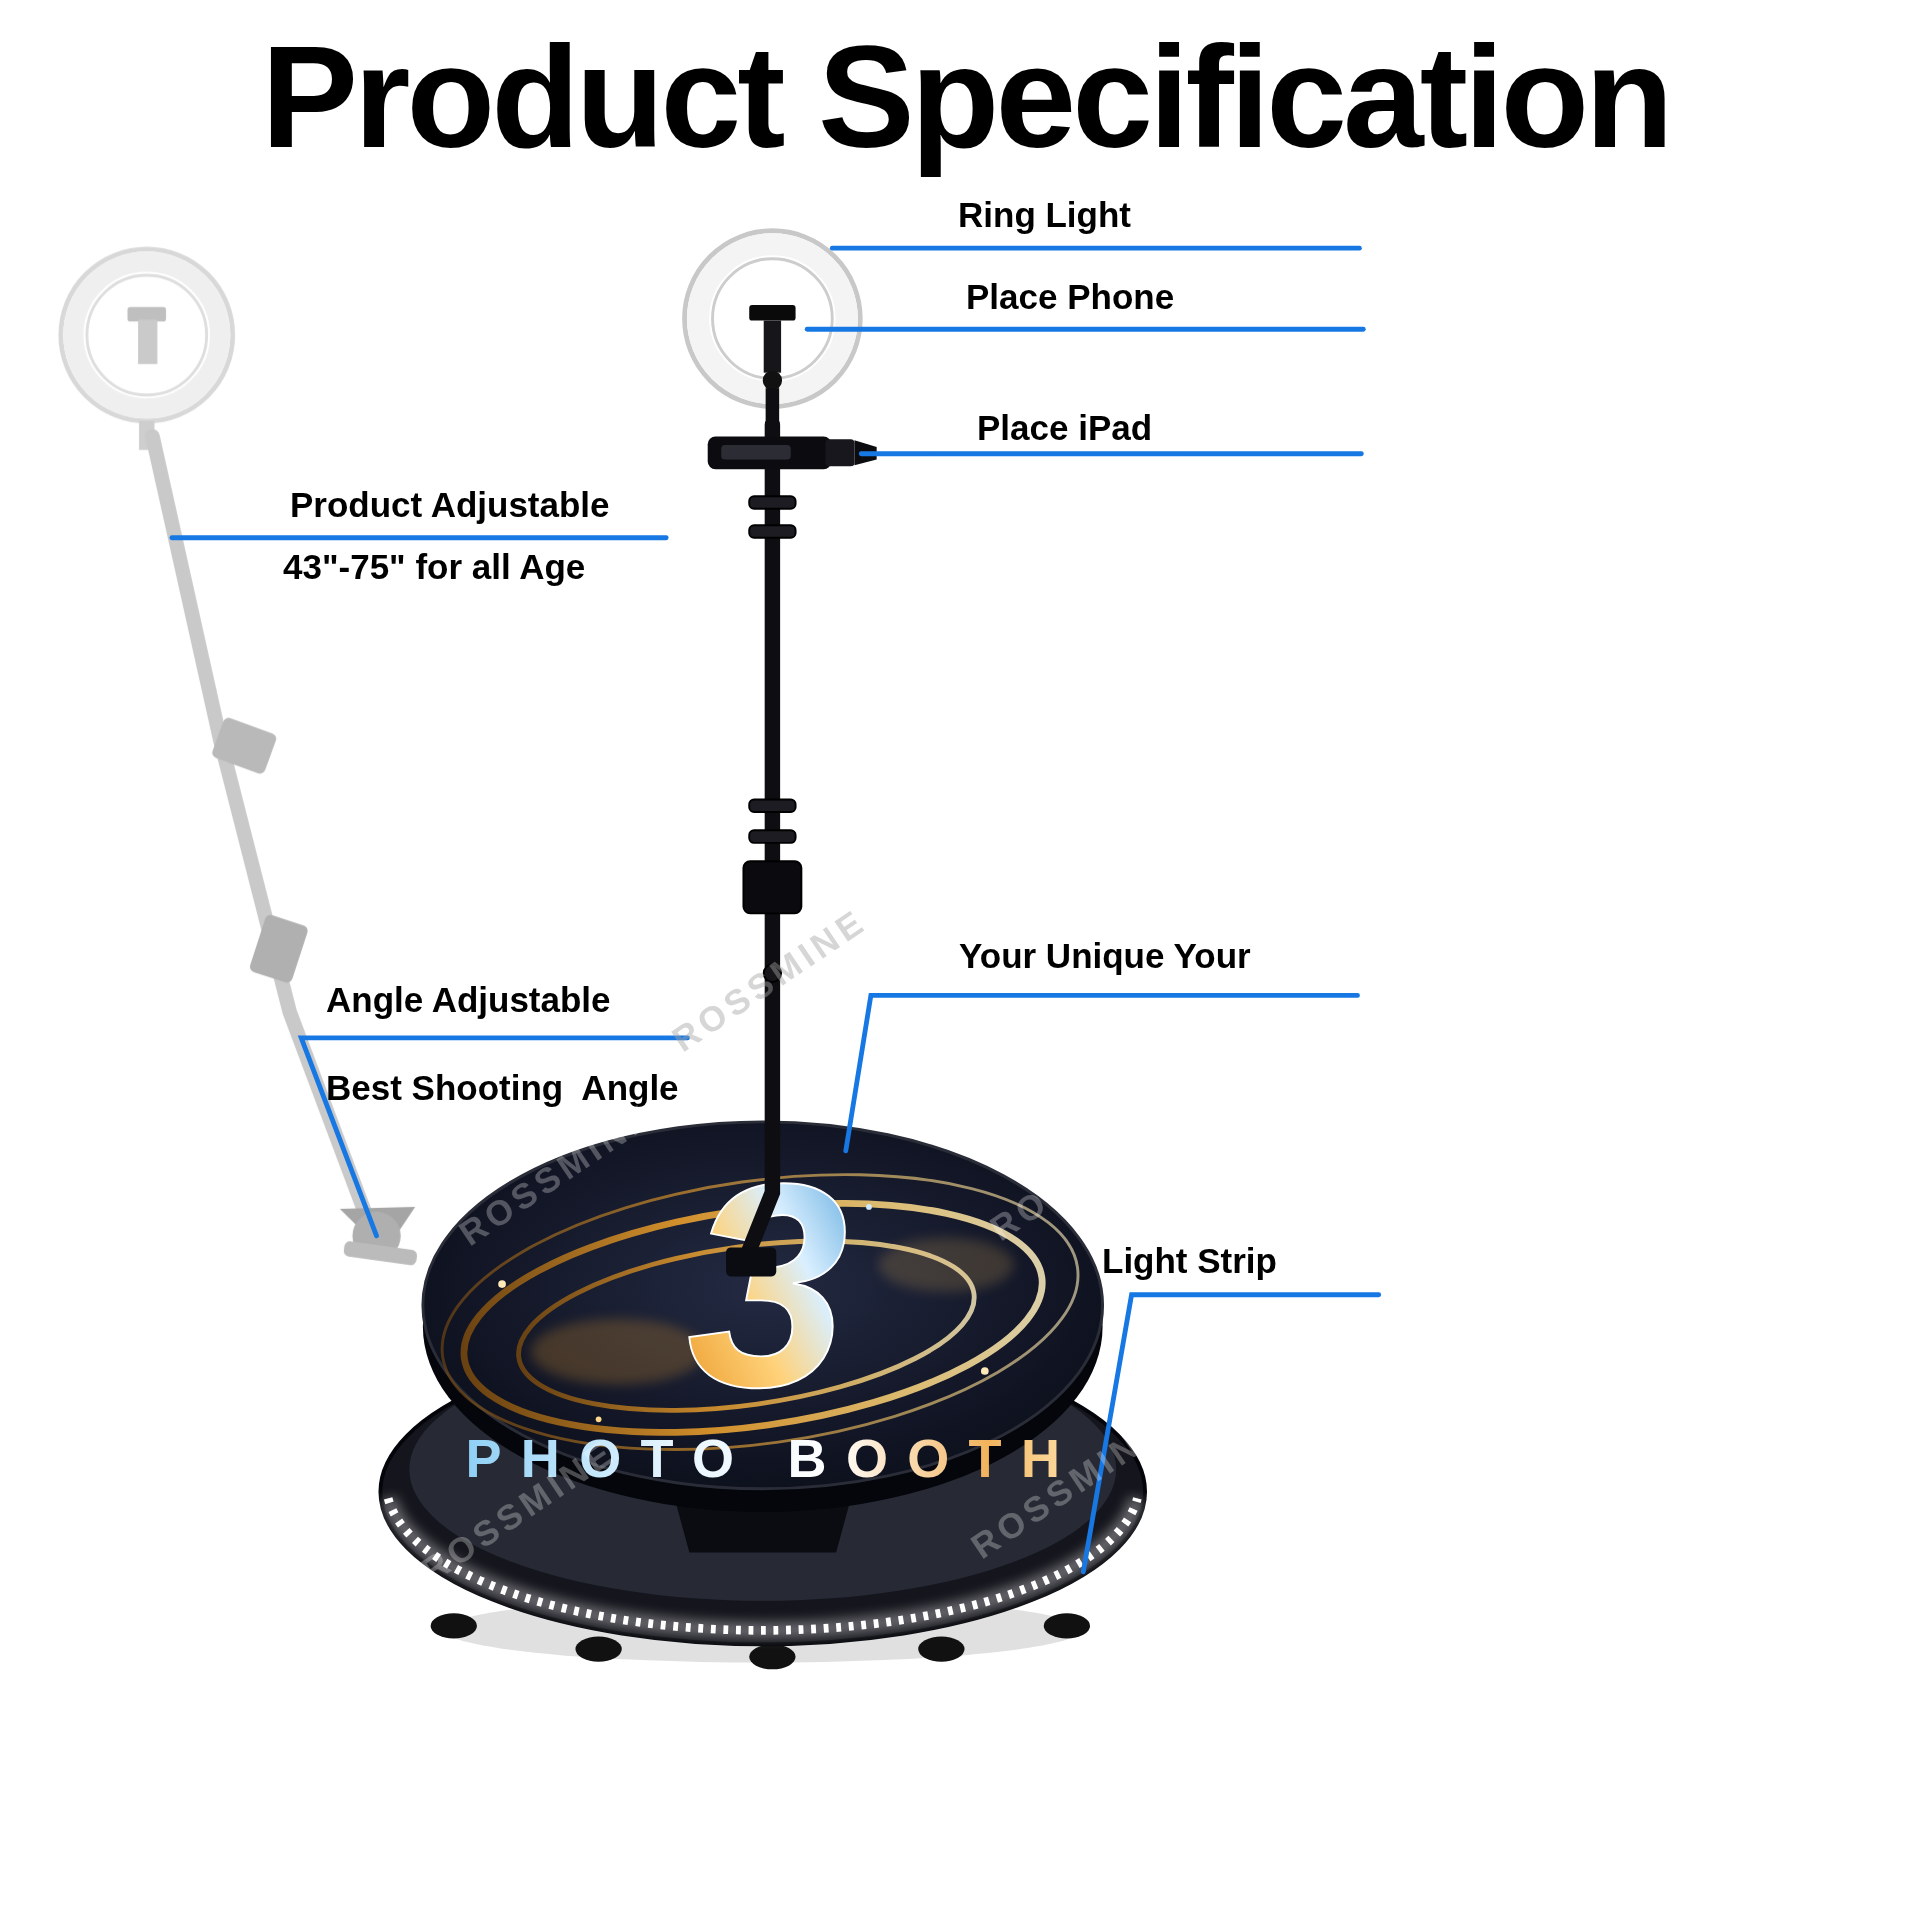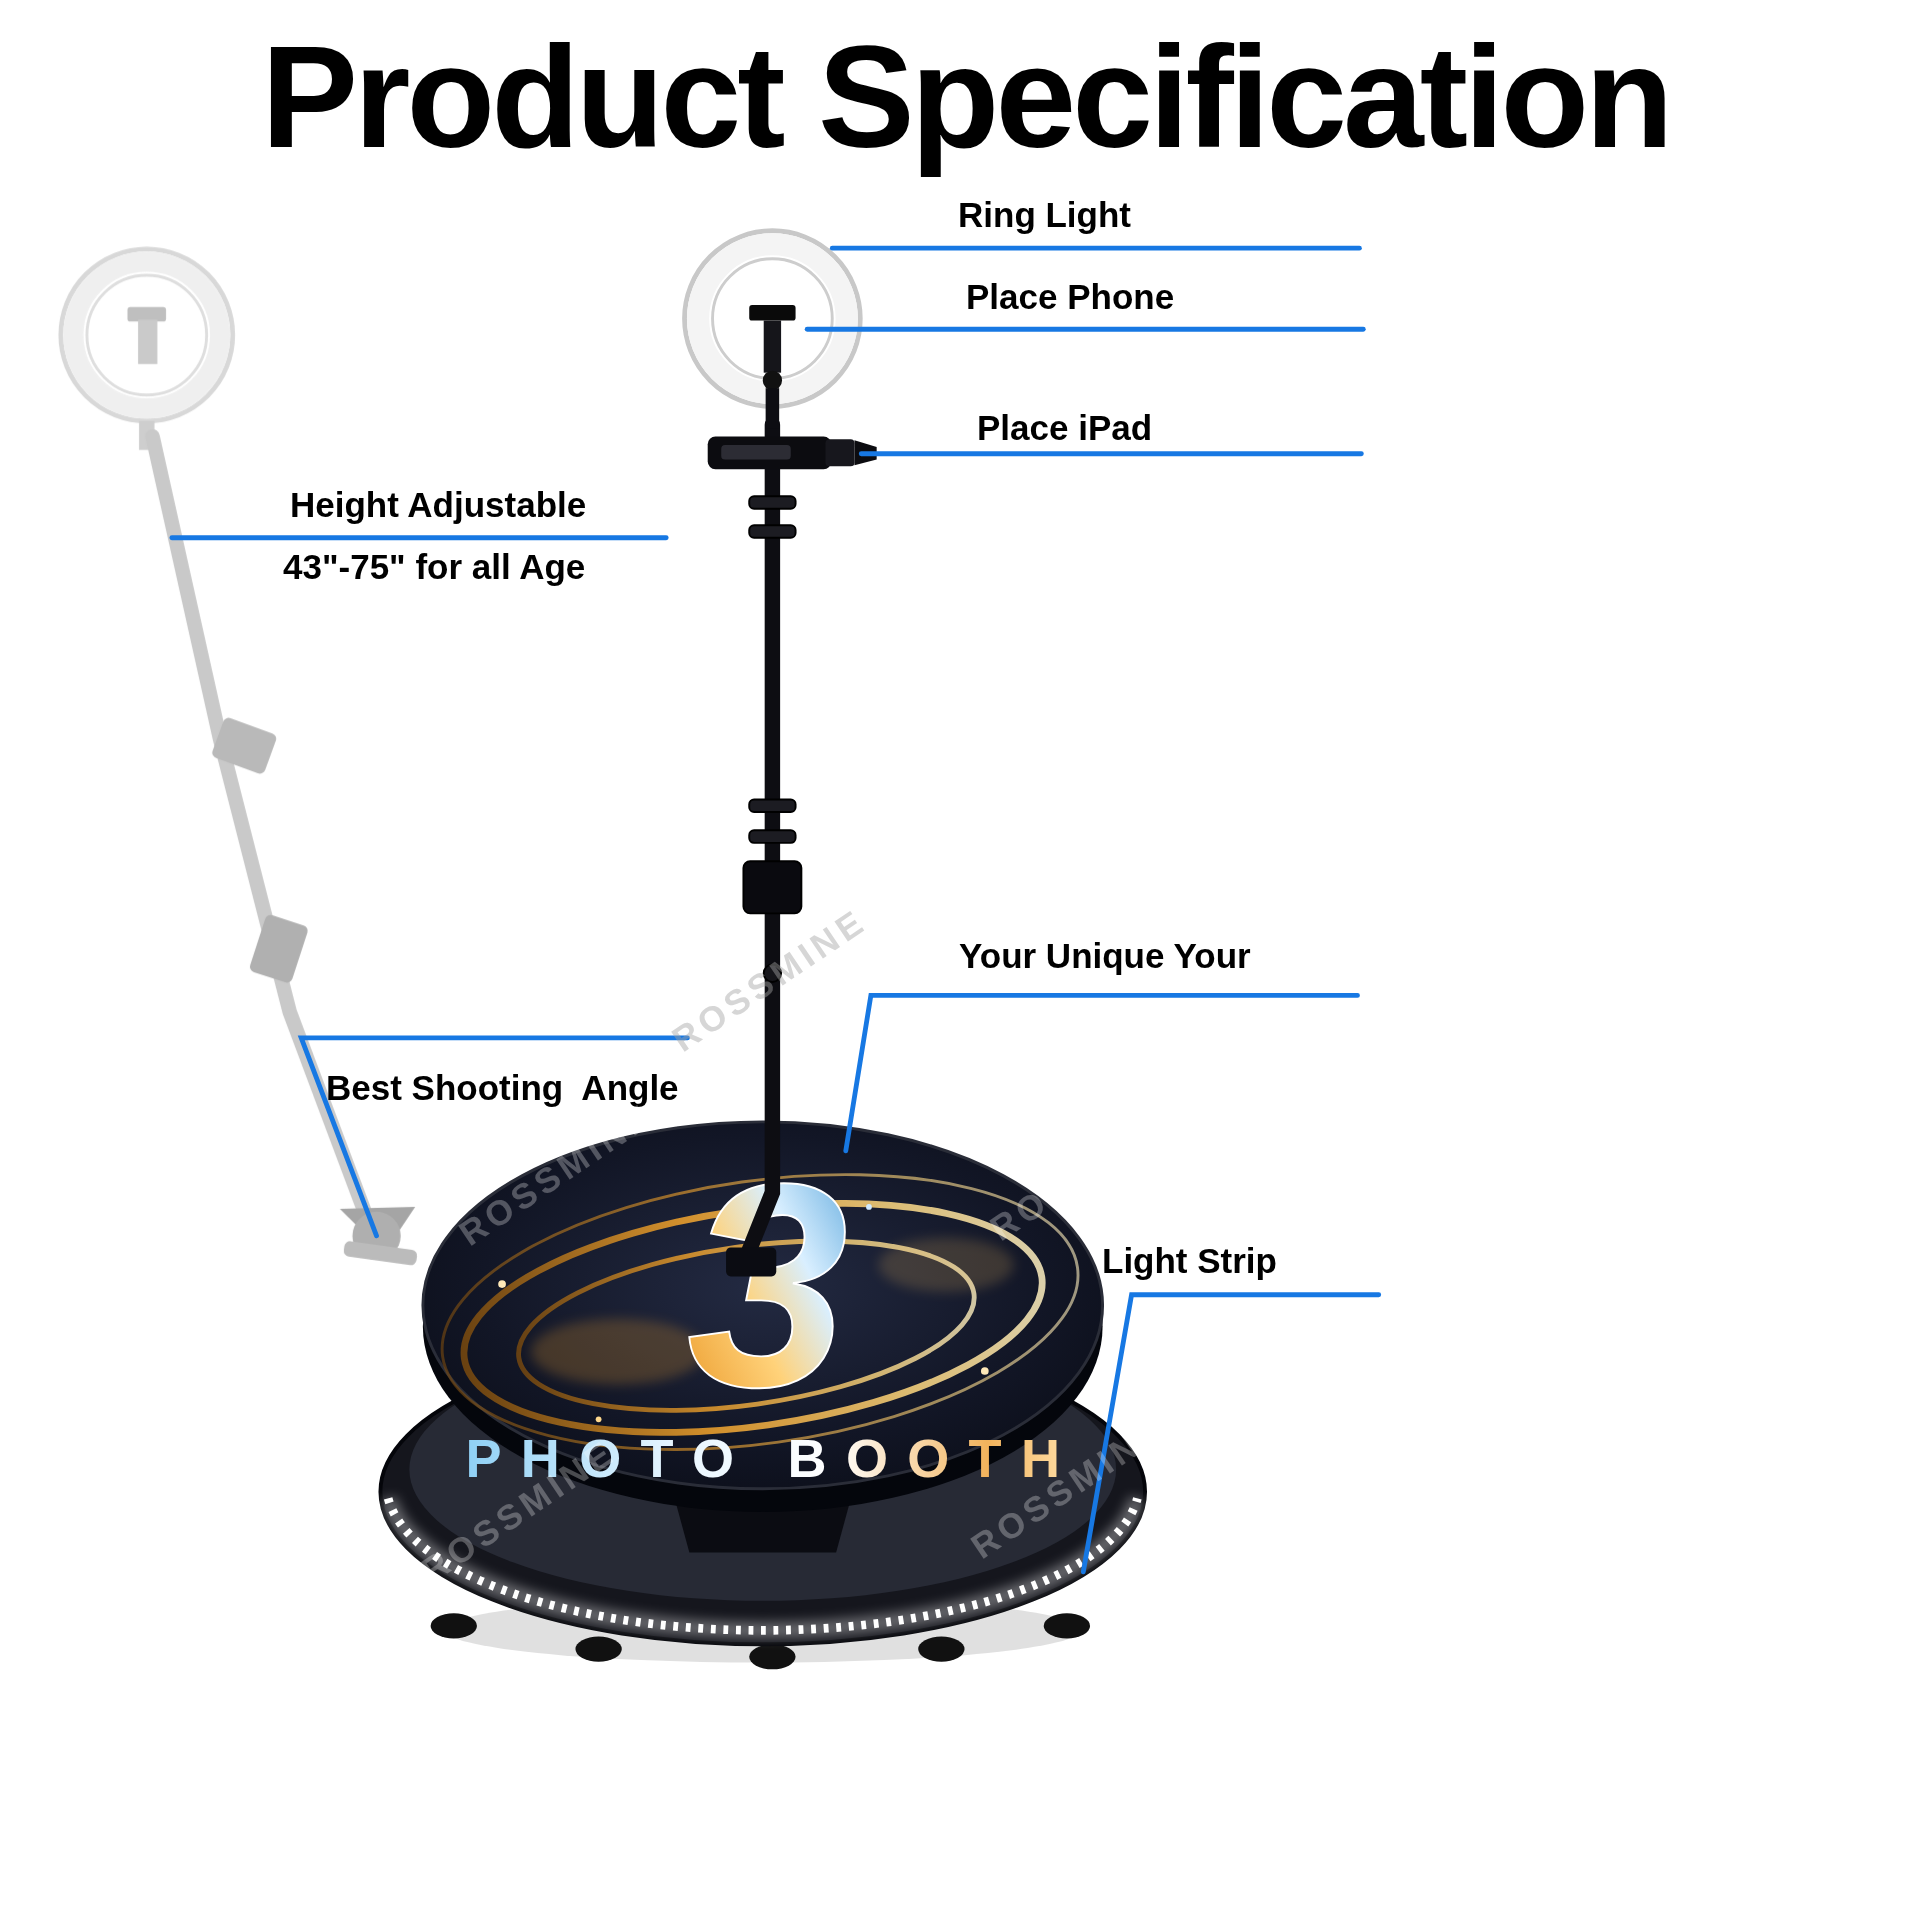--- a/index.html
+++ b/index.html
@@ -152,22 +152,23 @@
       <line x1="178" y1="557" x2="690" y2="557"></line>
       <polyline points="712,1075 312,1075 390,1280"></polyline>
       <polyline points="1406,1031 902,1031 876,1192"></polyline>
       <polyline points="1428,1341 1172,1341 1122,1628"></polyline>
     </g>
   </svg>
 
   <div class="label" style="left:958px; top:196px;">Ring Light</div>
   <div class="label" style="left:966px; top:278px;">Place Phone</div>
   <div class="label" style="left:977px; top:409px;">Place iPad</div>
-  <div class="label" style="left:290px; top:486px;">Height Adjustable</div>
+  <div class="label" style="left:290px; top:486px;">Product Adjustable</div>
   <div class="label" style="left:283px; top:548px;">43"-75" for all Age</div>
+  <div class="label" style="left:326px; top:981px;">Angle Adjustable</div>
   <div class="label" style="left:326px; top:1045px;margin-top:24px;">Best Shooting  Angle</div>
   <div class="label" style="left:959px; top:937px;">Your Unique Your</div>
   <div class="label" style="left:1102px; top:1242px;">Light Strip</div>
 
   <div class="watermark wm-gray" style="left:676px; top:1023px;">ROSSMINE</div>
   <div class="watermark wm-white" style="left:463px; top:1217px;">ROSSMINE</div>
   <div class="watermark wm-white" style="left:994px; top:1212px;">ROSSMINE</div>
   <div class="watermark wm-white" style="left:425px; top:1554px;">ROSSMINE</div>
   <div class="watermark wm-white" style="left:975px; top:1530px;">ROSSMINE</div>
 

